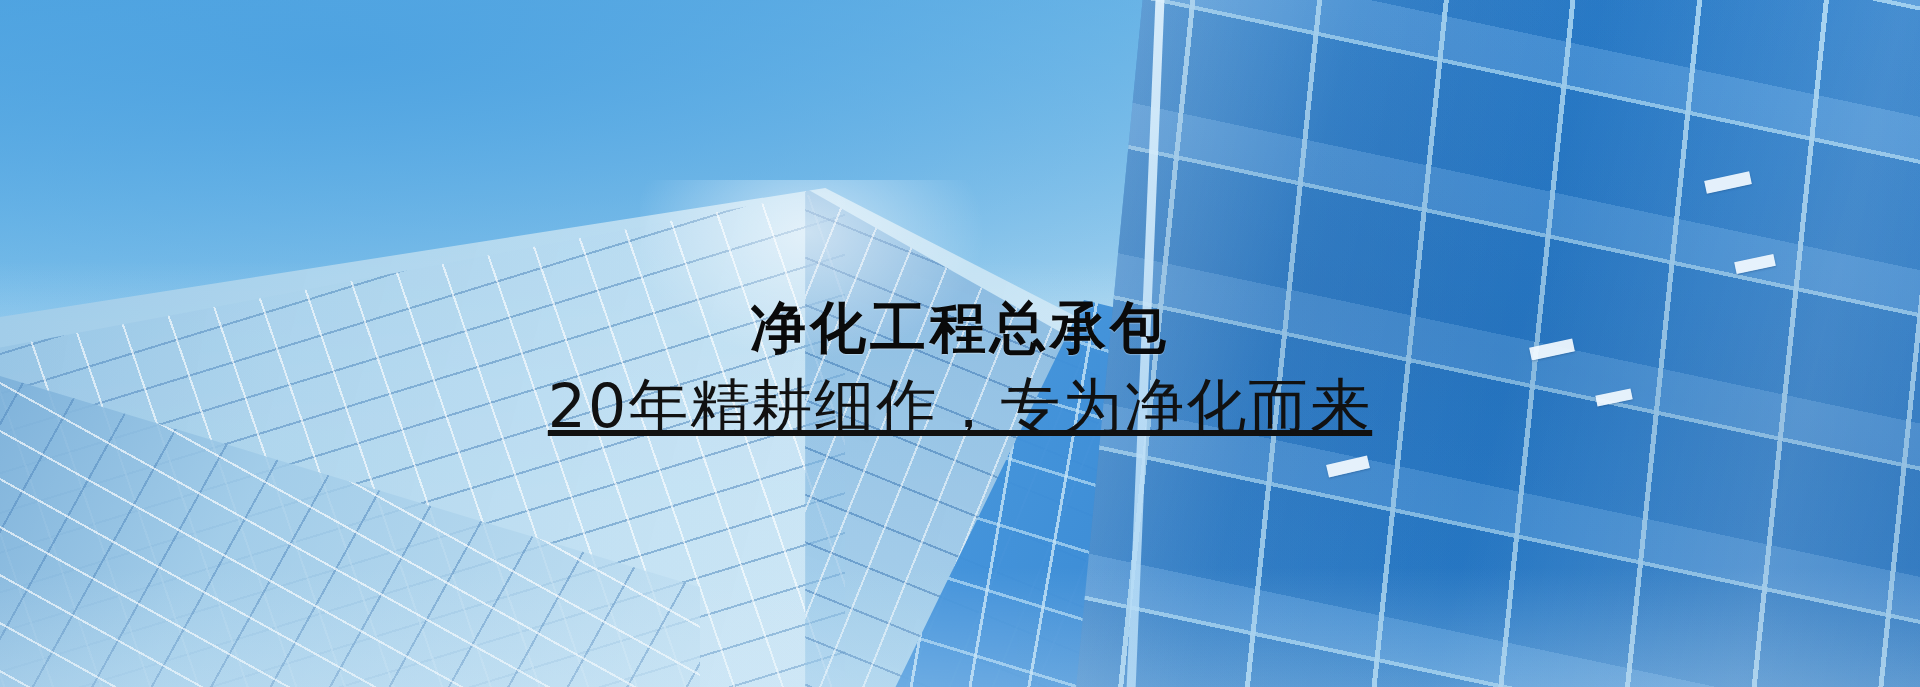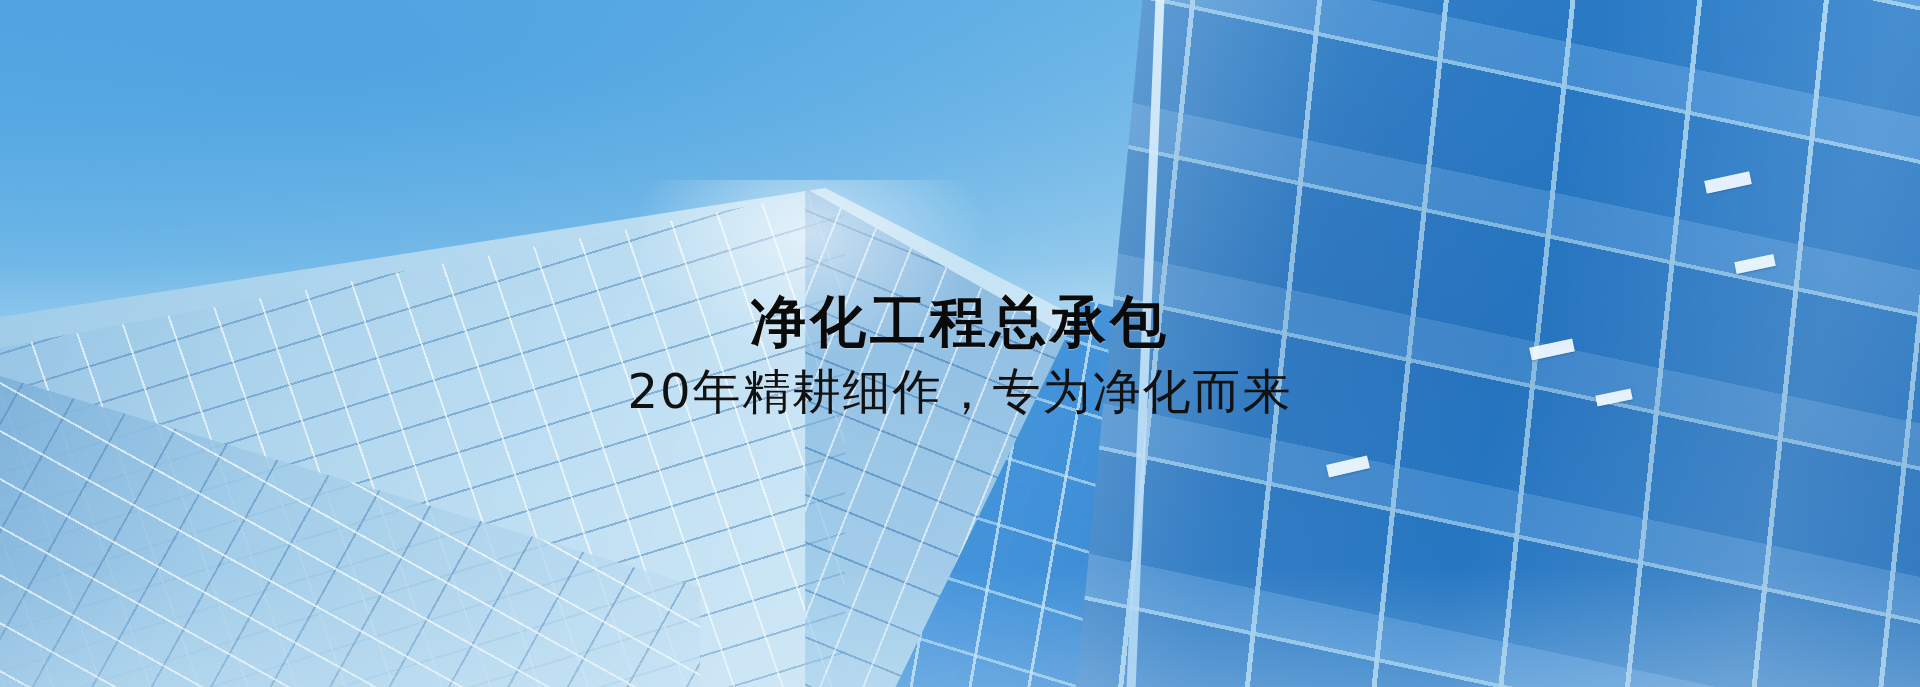--- a/index.html
+++ b/index.html
@@ -157,37 +157,38 @@
 
   
   .copy{
     position:absolute;
     left:0; right:0; top:282px;
     text-align:center;
     z-index:30;
     pointer-events:none;
   }
   .copy .headline{
-    margin:10px;
+    margin:16px;
     font-size:56px;
     line-height:1.06;
     font-weight:700;
     letter-spacing:4px;
     color:#0a0a0a;
     text-shadow:0 1px 1px rgba(255,255,255,.30);
     pointer-events:auto;
   }
   .copy .subline{
     margin:14px 0 0 0;
-    font-size:48px;
+    font-size:60px;
     line-height:1.12;
     font-weight:400;
     letter-spacing:2px;
     color:#111111;
     pointer-events:auto;
+    text-decoration:underline;
   }
   .copy .tagline{
     margin:6px 0 0 0;
     font-size:20px;
     line-height:1.3;
     font-weight:500;
     letter-spacing:1px;
     color:#121212;
     pointer-events:auto;
   }

